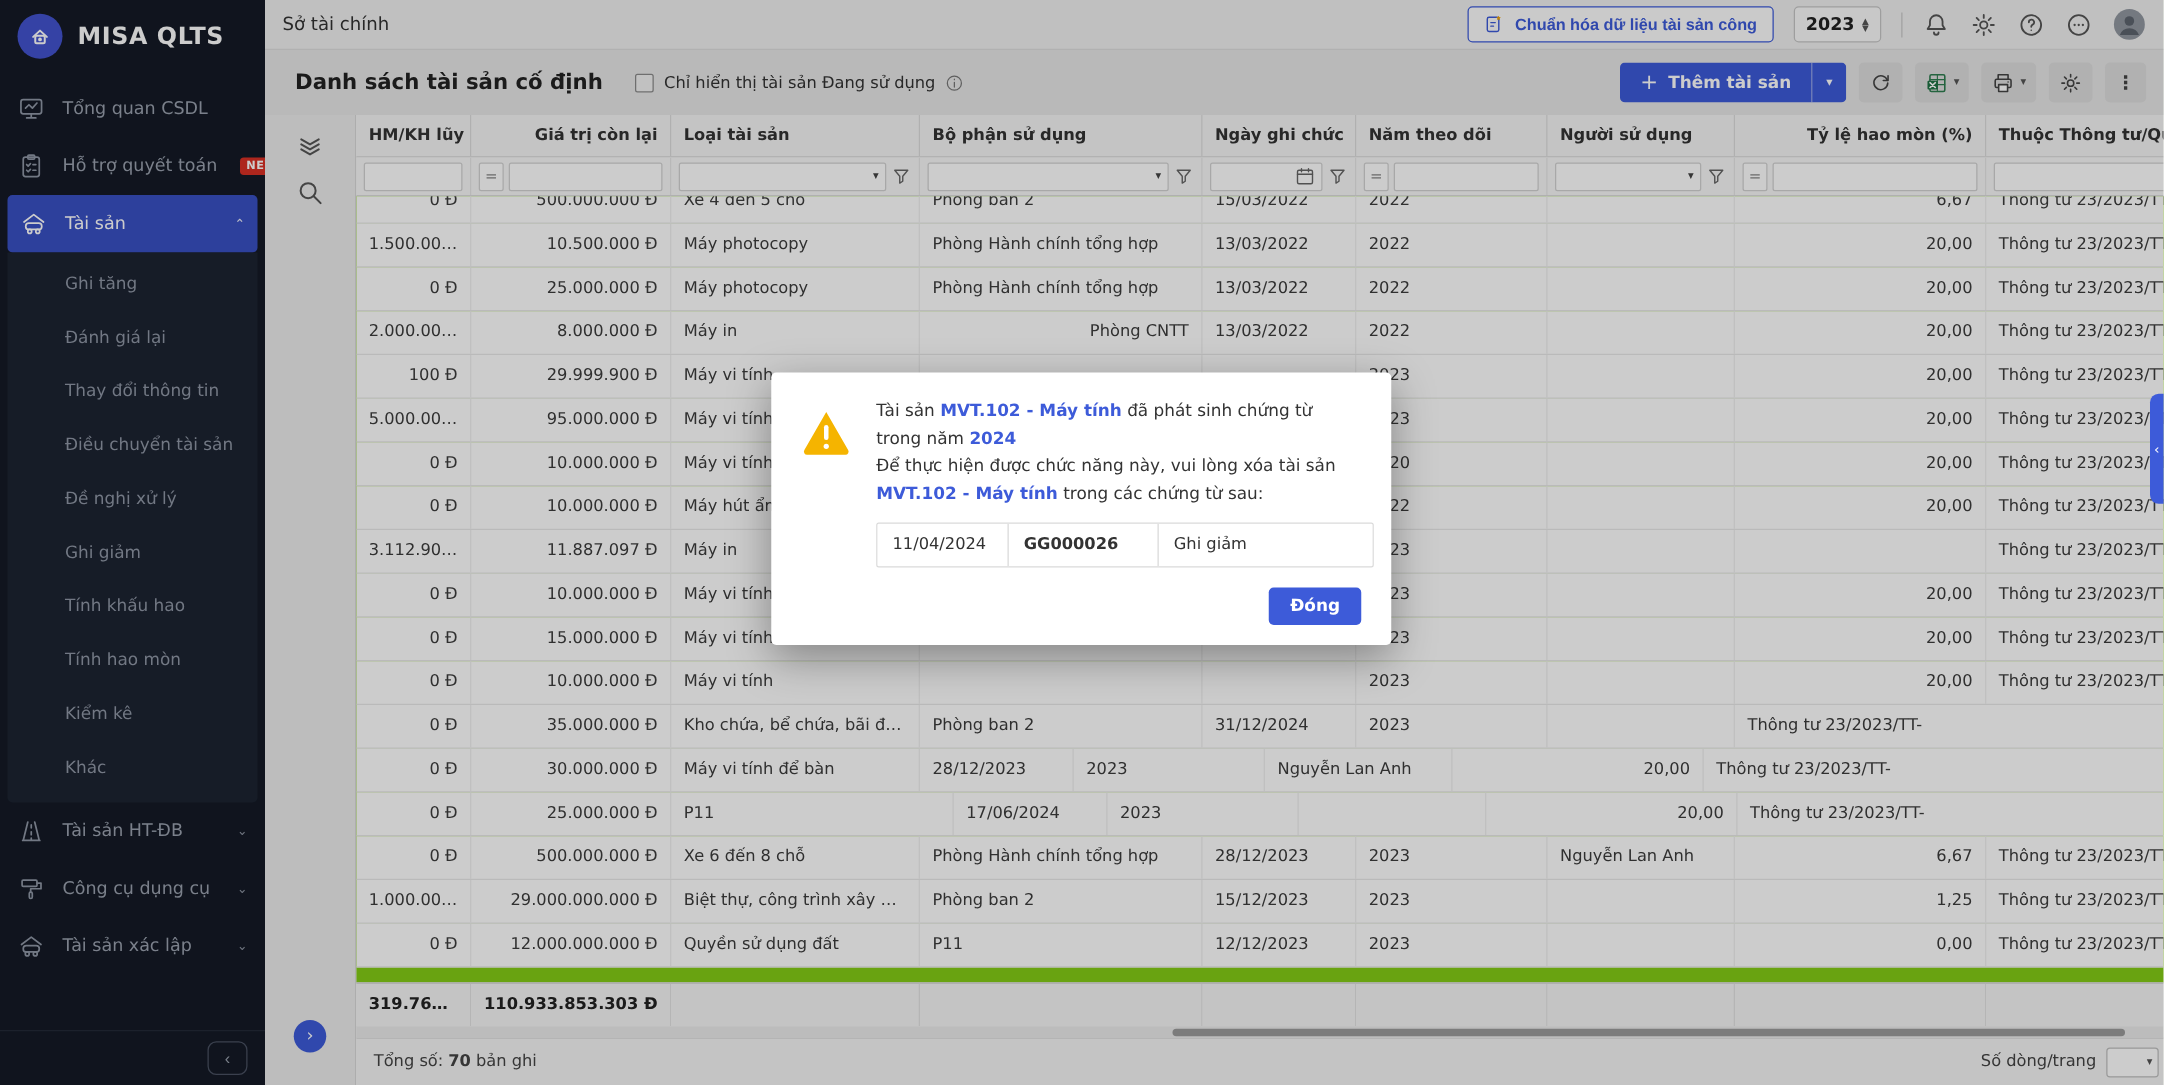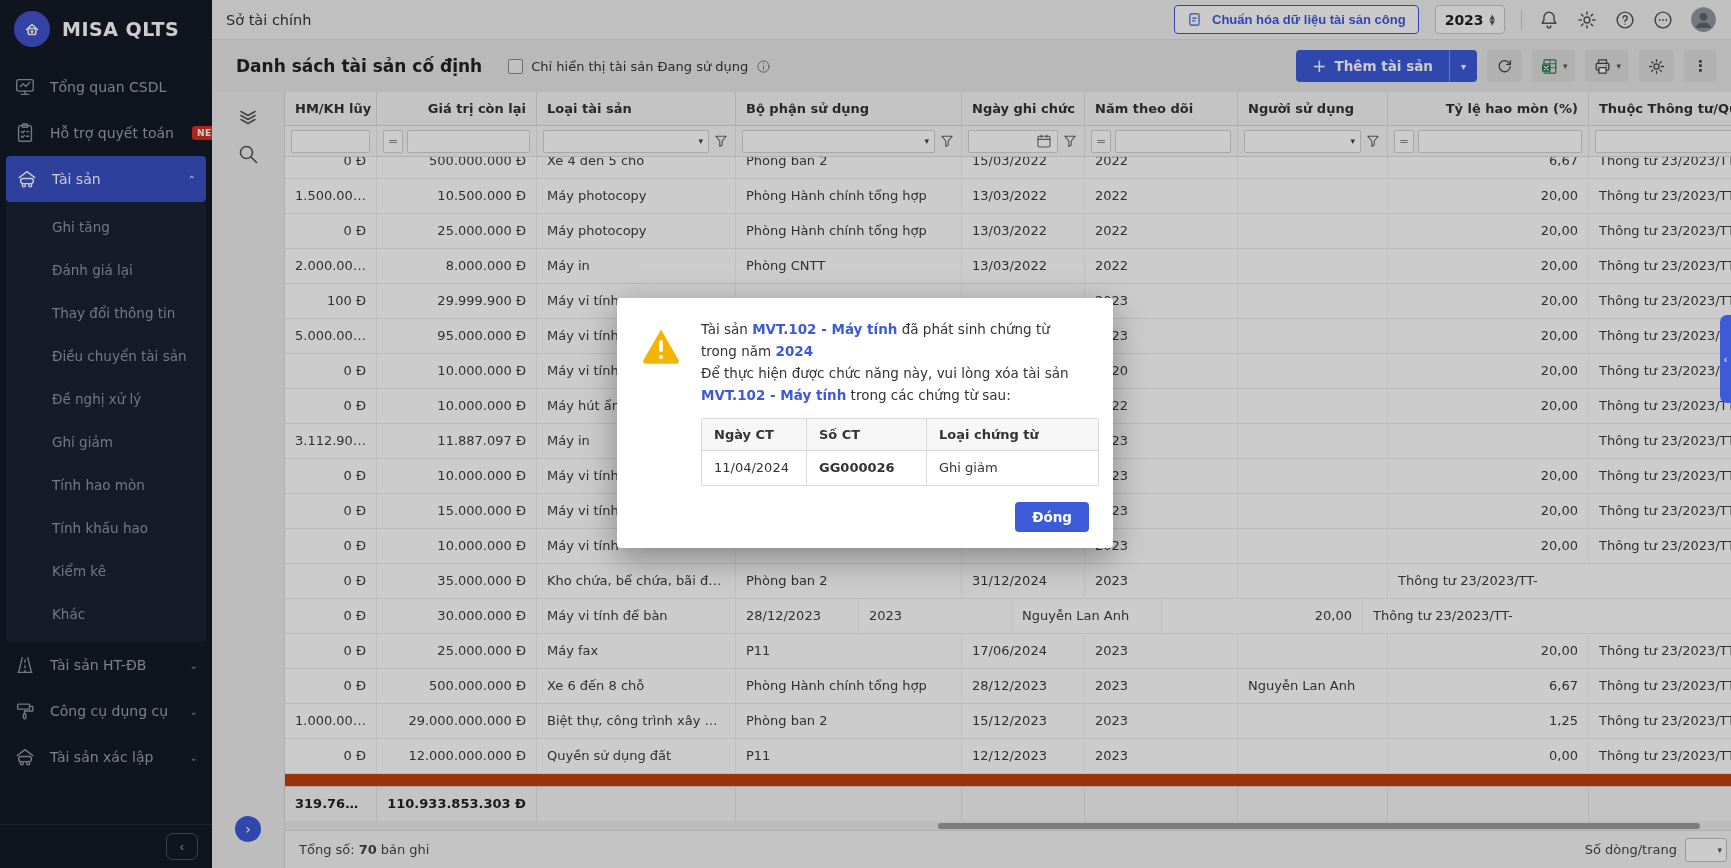--- a/index.html
+++ b/index.html
@@ -76,21 +76,21 @@
   .th{flex:none;padding:0 10px;line-height:33px;font-size:13px;font-weight:bold;color:#333;white-space:nowrap;overflow:hidden;border-right:1px solid #ddd;cursor:pointer}
   .th.right{text-align:right}
   .tfilter{display:flex;height:31px;background:#f8f8f8;border-bottom:1px solid #ddd;flex:none;overflow:hidden}
   .tf{flex:none;display:flex;align-items:center;gap:4px;padding:0 6px;border-right:1px solid #e6e6e6}
   .f-box{flex:1;min-width:0;height:23px;background:#fff;border:1px solid #d2d2d2;border-radius:2px;display:flex;align-items:center;justify-content:flex-end;padding:0 5px;color:#666;cursor:text}
   .f-eq{width:20px;flex:none;height:23px;border:1px solid #d2d2d2;background:#fff;border-radius:2px;text-align:center;line-height:21px;font-size:12px;color:#888}
   .f-caret{font-size:9px;color:#444}
   .f-icon{width:16px;height:16px;display:flex;flex:none;cursor:pointer}
   .f-icon svg{width:16px;height:16px;stroke:#666;fill:none;stroke-width:1.4;stroke-linecap:round;stroke-linejoin:round}
 
-  .tbody{flex:1;overflow:hidden;background:#c2410c}
+  .tbody{flex:1;overflow:hidden;background:#84cc16}
   .tr{display:flex;height:35px;border-bottom:1px solid #e9e9e9;background:#fff;cursor:pointer}
   .tr.first{margin-top:-13px}
   .td{flex:none;padding:0 10px;line-height:34px;font-size:13px;color:#3c3c3c;white-space:nowrap;overflow:hidden;text-overflow:ellipsis;border-right:1px solid #f0f0f0}
   .td.right{text-align:right}
 
   .ttotals{display:flex;height:35px;background:#f6f6f6;border-top:1px solid #cfcfcf;flex:none;overflow:hidden}
   .ttotals .td{font-weight:bold;background:#f6f6f6;border-right:1px solid #e3e3e3;color:#222}
   .hscroll{height:9px;background:#ececec;position:relative;flex:none}
   .hthumb{position:absolute;left:653px;width:762px;top:1.5px;height:6px;background:#9c9c9c;border-radius:3px;cursor:pointer}
   .tfoot{height:38px;background:#f6f6f6;border-top:1px solid #dcdcdc;display:flex;align-items:center;padding:0 4px 0 14px;font-size:13px;color:#444;flex:none}
@@ -171,22 +171,22 @@
           <span>Tài sản</span>
           <span class="chev">⌃</span>
         </div>
         <div class="submenu">
           <div class="sub-item">Ghi tăng</div>
           <div class="sub-item">Đánh giá lại</div>
           <div class="sub-item">Thay đổi thông tin</div>
           <div class="sub-item">Điều chuyển tài sản</div>
           <div class="sub-item">Đề nghị xử lý</div>
           <div class="sub-item">Ghi giảm</div>
+          <div class="sub-item">Tính khấu hao</div>
           <div class="sub-item">Tính hao mòn</div>
-          <div class="sub-item">Tính khấu hao</div>
           <div class="sub-item">Kiểm kê</div>
           <div class="sub-item">Khác</div>
         </div>
         <div class="side-item">
           <span class="s-icon">
             <svg viewBox="0 0 24 24">
               <path d="M9 4L5 20M15 4l4 16M4.5 20h15"></path>
               <path d="M12 6.5v2.5M12 12.5v2.5M12 18v1.5"></path>
             </svg>
           </span>
@@ -457,21 +457,21 @@
               <div class="td" style="width: 123px;">13/03/2022</div>
               <div class="td" style="width: 153px;">2022</div>
               <div class="td" style="width: 150px;"></div>
               <div class="td right" style="width: 201px;">20,00</div>
               <div class="td" style="width: 370px;">Thông tư 23/2023/TT-</div>
             </div>
             <div class="tr">
               <div class="td right" style="width: 92px;">2.000.000 Đ</div>
               <div class="td right" style="width: 160px;">8.000.000 Đ</div>
               <div class="td" style="width: 199px;">Máy in</div>
-              <div class="td" style="width: 226px;">Phòng CNTT</div>
+              <div class="td" style="width: 226px; text-align: right;">Phòng CNTT</div>
               <div class="td" style="width: 123px;">13/03/2022</div>
               <div class="td" style="width: 153px;">2022</div>
               <div class="td" style="width: 150px;"></div>
               <div class="td right" style="width: 201px;">20,00</div>
               <div class="td" style="width: 370px;">Thông tư 23/2023/TT-</div>
             </div>
             <div class="tr">
               <div class="td right" style="width: 92px;">100 Đ</div>
               <div class="td right" style="width: 160px;">29.999.900 Đ</div>
               <div class="td" style="width: 199px;">Máy vi tính</div>
@@ -575,21 +575,20 @@
               <div class="td" style="width: 199px;">Máy vi tính để bàn</div>
               <div class="td" style="width: 123px;">28/12/2023</div>
               <div class="td" style="width: 153px;">2023</div>
               <div class="td" style="width: 150px;">Nguyễn Lan Anh</div>
               <div class="td right" style="width: 201px;">20,00</div>
               <div class="td" style="width: 370px;">Thông tư 23/2023/TT-</div>
             </div>
             <div class="tr">
               <div class="td right" style="width: 92px;">0 Đ</div>
               <div class="td right" style="width: 160px;">25.000.000 Đ</div>
-              <div class="td" style="width: 199px;">Máy fax</div>
               <div class="td" style="width: 226px;">P11</div>
               <div class="td" style="width: 123px;">17/06/2024</div>
               <div class="td" style="width: 153px;">2023</div>
               <div class="td" style="width: 150px;"></div>
               <div class="td right" style="width: 201px;">20,00</div>
               <div class="td" style="width: 370px;">Thông tư 23/2023/TT-</div>
             </div>
             <div class="tr">
               <div class="td right" style="width: 92px;">0 Đ</div>
               <div class="td right" style="width: 160px;">500.000.000 Đ</div>
@@ -663,25 +662,20 @@
             <rect x="18.2" y="14" width="3.6" height="12" rx="1.8" fill="#fff"></rect>
             <circle cx="20" cy="31" r="2.1" fill="#fff"></circle>
           </svg>
       </span>
       <div class="msg">
         <p><span>Tài sản </span><span class="link">MVT.102 - Máy tính</span><span> đã phát sinh chứng từ trong năm </span><span class="link">2024</span></p>
         <p><span>Để thực hiện được chức năng này, vui lòng xóa tài sản </span><span class="link">MVT.102 - Máy tính</span><span> trong các chứng từ sau:</span></p>
       </div>
     </div>
     <div class="m-table">
-      <div class="m-thead">
-        <span class="m-th" style="width:105px">Ngày CT</span>
-        <span class="m-th" style="width:120px">Số CT</span>
-        <span class="m-th" style="width:173px">Loại chứng từ</span>
-      </div>
       <div class="m-tr">
         <span class="m-td" style="width:105px">11/04/2024</span>
         <span class="m-td link" style="width:120px">GG000026</span>
         <span class="m-td" style="width:173px">Ghi giảm</span>
       </div>
     </div>
     <div class="m-actions">
       <button class="close-btn">Đóng</button>
     </div>
   </div>

